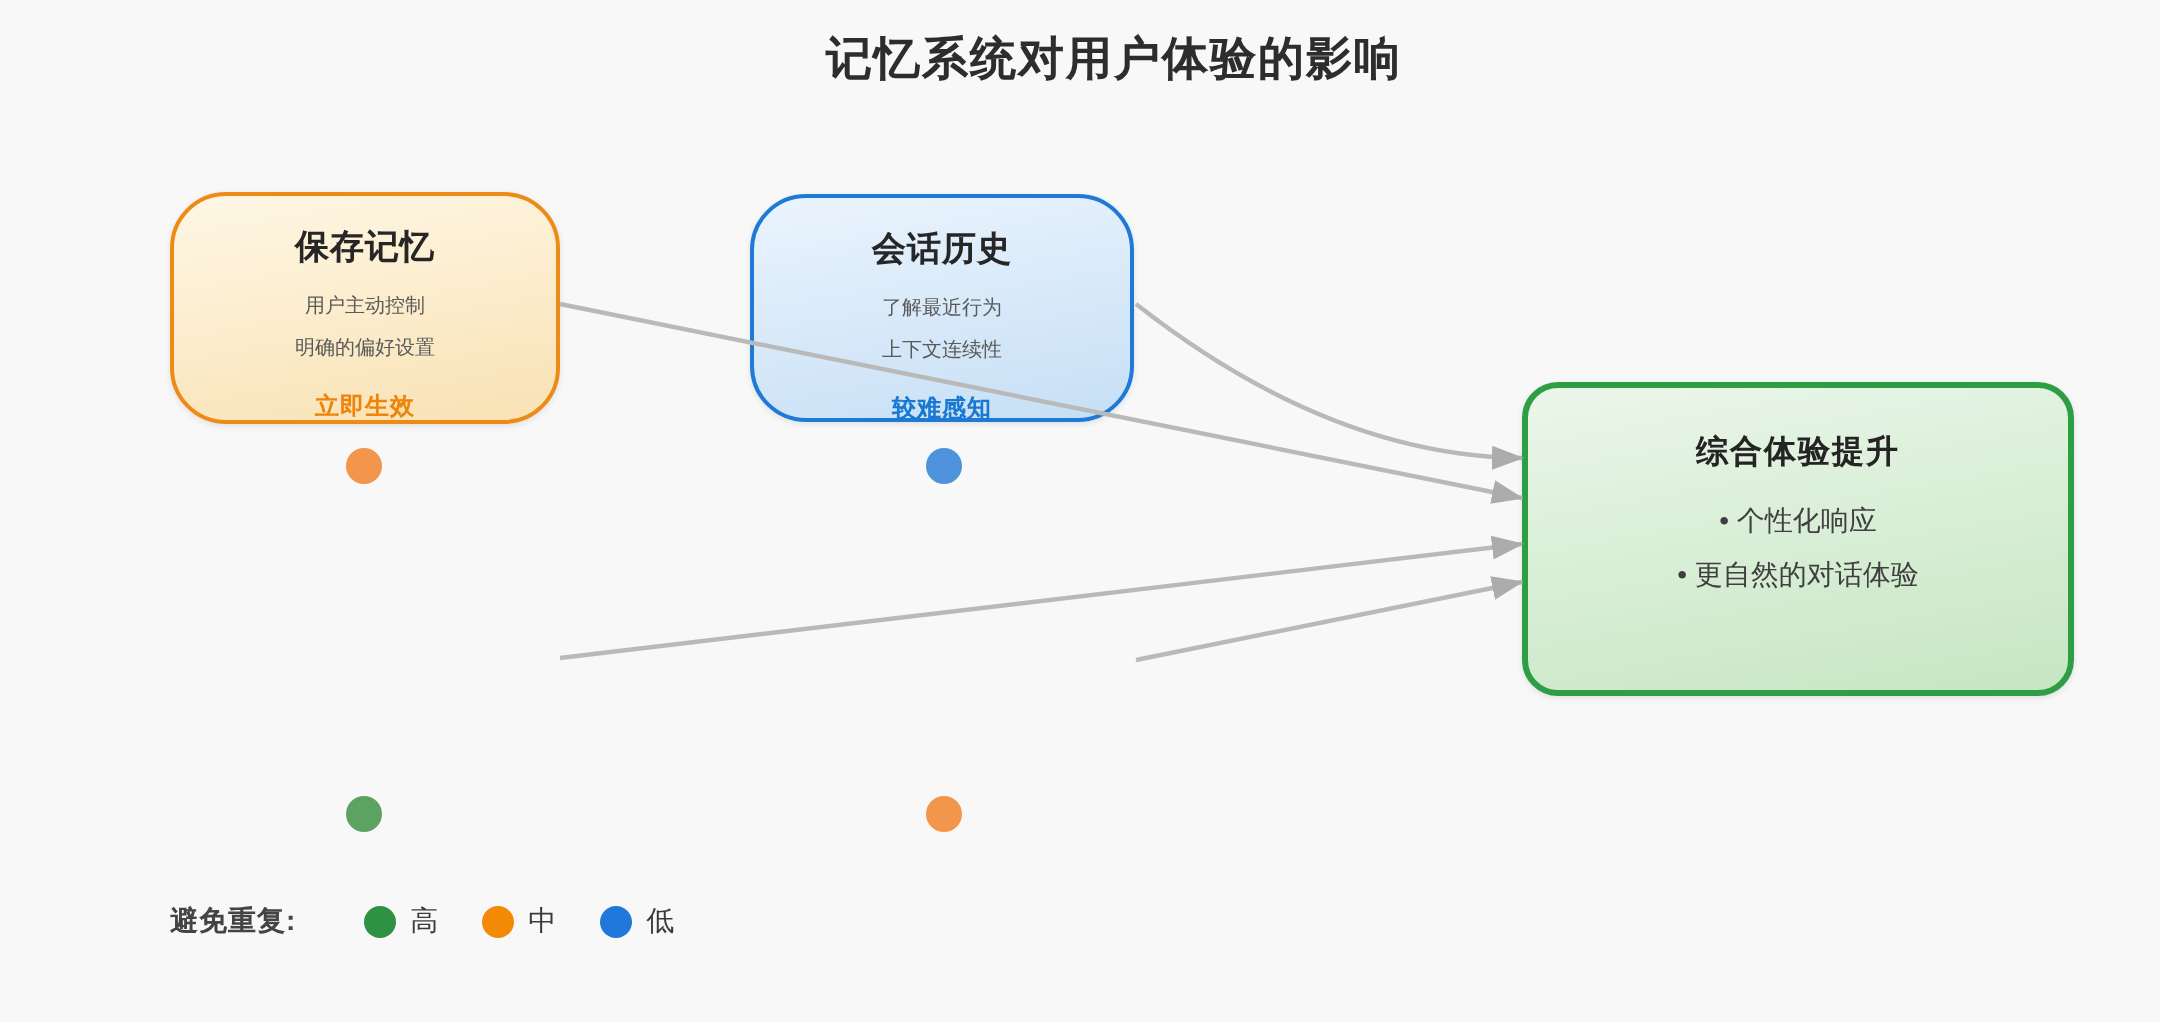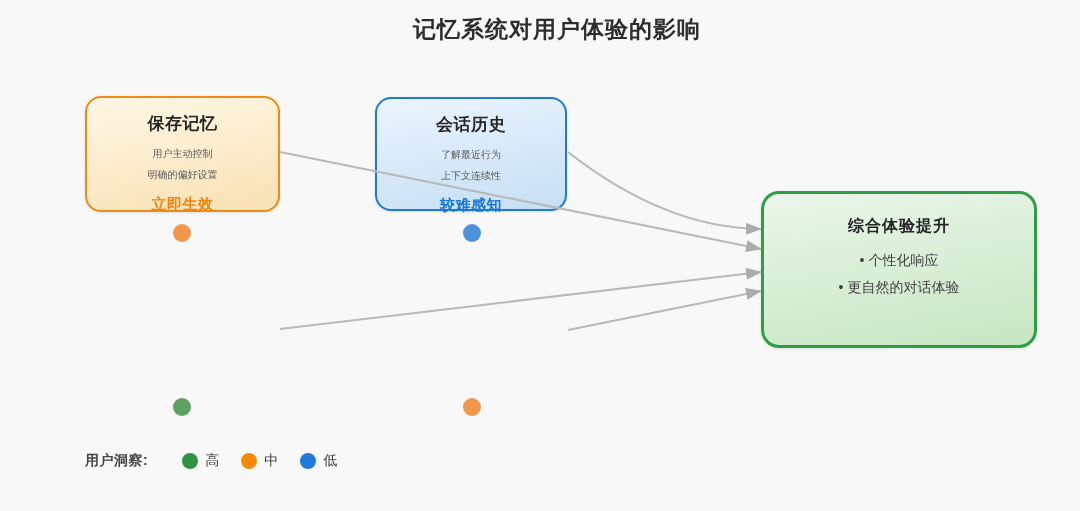--- a/index.html
+++ b/index.html
@@ -6,27 +6,27 @@
   html,body { background:#f8f8f8; }
   body { font-family:"Liberation Sans","DejaVu Sans",sans-serif; }
   .canvas { position:relative; width:1080px; height:511px; background:#f8f8f8; overflow:hidden;margin-left:17px; }
 
   .diagram-title {
     position:absolute; left:0; top:14px; width:100%;
     text-align:center; font-size:23px; font-weight:bold; color:#2d2d2d; letter-spacing:1px;
   }
 
   .node {
-    position:absolute; border-radius:16px; text-align:center; z-index:1;
+    position:absolute; border-radius:28px; text-align:center; z-index:1;
     box-shadow:0 1px 3px rgba(0,0,0,.10);
     display:flex; flex-direction:column; align-items:center;
   }
   .node-title { font-size:17px; font-weight:bold; color:#262626; margin-top:14px; margin-bottom:8px; letter-spacing:0.5px; }
   .node-line  { font-size:10px; color:#5a5a5a; line-height:21px; }
-  .node-tag   { font-size:15px; font-weight:bold; margin-top:10px; letter-spacing:0.5px; }
+  .node-tag   { font-size:12px; font-weight:bold; margin-top:10px; letter-spacing:0.5px; }
 
   .node-save    { left:68px;  top:96px;  width:195px; height:116px; border:2.5px solid #ed8b16;
                   background:linear-gradient(170deg,#fef7e5,#f9e2b4); }
   .node-save .node-tag { color:#f0830a; }
   .node-session { left:358px; top:97px;  width:192px; height:114px; border:2.5px solid #1e7ad6;
                   background:linear-gradient(170deg,#ebf4fd,#c6dff5); }
   .node-session .node-tag { color:#1878d2; }
   .node-insight { left:68px;  top:271px; width:195px; height:114px; border:2.5px solid #148578;
                   background:linear-gradient(170deg,#e8f6f1,#bfe5da); }
   .node-insight .node-tag { color:#0e8270; }
@@ -96,21 +96,21 @@
     <div class="result-line">• 个性化响应</div>
     <div class="result-line">• 更自然的对话体验</div>
   </div>
 
   <div class="impact-dot dot-save"></div>
   <div class="impact-dot dot-session"></div>
   <div class="impact-dot dot-insight"></div>
   <div class="impact-dot dot-chat"></div>
 
   <div class="legend">
-    <span class="legend-label">用户洞察:</span>
+    <span class="legend-label">避免重复:</span>
     <span class="legend-item">
       <span class="legend-dot legend-dot-high"></span>
       <span class="legend-text">高</span>
     </span>
     <span class="legend-item">
       <span class="legend-dot legend-dot-mid"></span>
       <span class="legend-text">中</span>
     </span>
     <span class="legend-item">
       <span class="legend-dot legend-dot-low"></span>

